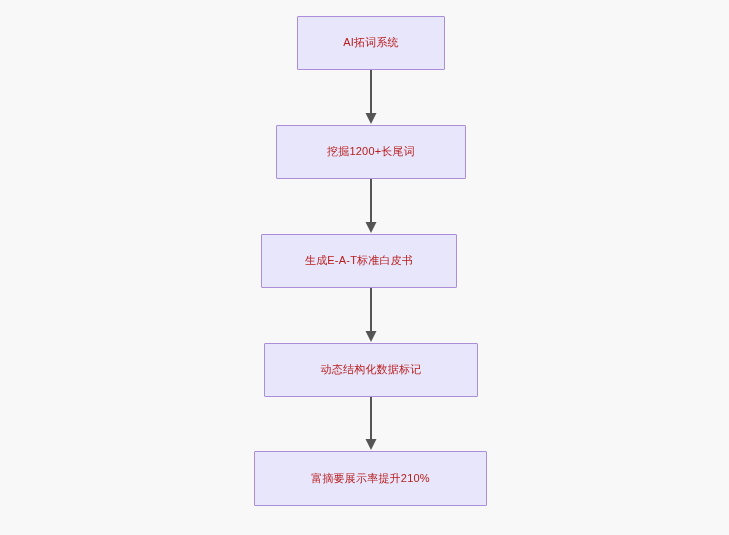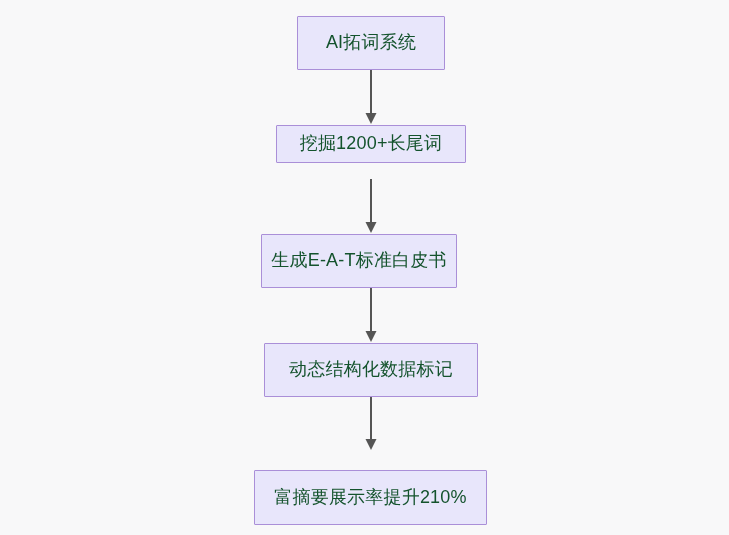--- a/index.html
+++ b/index.html
@@ -22,22 +22,22 @@
 
   .node {
     position: absolute;
     box-sizing: border-box;
     background: #e8e6fb;
     border: 1px solid #aa8fd8;
     border-radius: 1px;
     display: flex;
     align-items: center;
     justify-content: center;
-    color: #14532d;
-    font-size: 18px;
+    color: #b91c1c;
+    font-size: 11px;
     line-height: 1.2;
     letter-spacing: 0.2px;
     white-space: nowrap;
   }
 
   .node-label {
     display: block;
   }
 
   .edge {
@@ -79,29 +79,29 @@
     <svg width="20" height="54" viewBox="0 0 20 54" aria-hidden="true">
       <line x1="10" y1="0" x2="10" y2="44" stroke="#555555" stroke-width="2"></line>
       <polygon points="10,53 4.5,42 15.5,42" fill="#555555"></polygon>
     </svg>
   </div>
 
   <div class="node" style="left:297px; top:16px; width:148px; height:54px;">
     <span class="node-label">AI拓词系统</span>
   </div>
 
-  <div class="node" style="left:276px; top:125px; width:190px; height:38px;">
+  <div class="node" style="left:276px; top:125px; width:190px; height:54px;">
     <span class="node-label">挖掘1200+长尾词</span>
   </div>
 
   <div class="node" style="left:261px; top:234px; width:196px; height:54px;">
     <span class="node-label">生成E-A-T标准白皮书</span>
   </div>
 
   <div class="node" style="left:264px; top:343px; width:214px; height:54px;">
     <span class="node-label">动态结构化数据标记</span>
   </div>
 
-  <div class="node" style="left:254px; top:470px; width:233px; height:55px;">
+  <div class="node" style="left:254px; top:451px; width:233px; height:55px;">
     <span class="node-label">富摘要展示率提升210%</span>
   </div>
 
 </div>
 
 </body></html>

